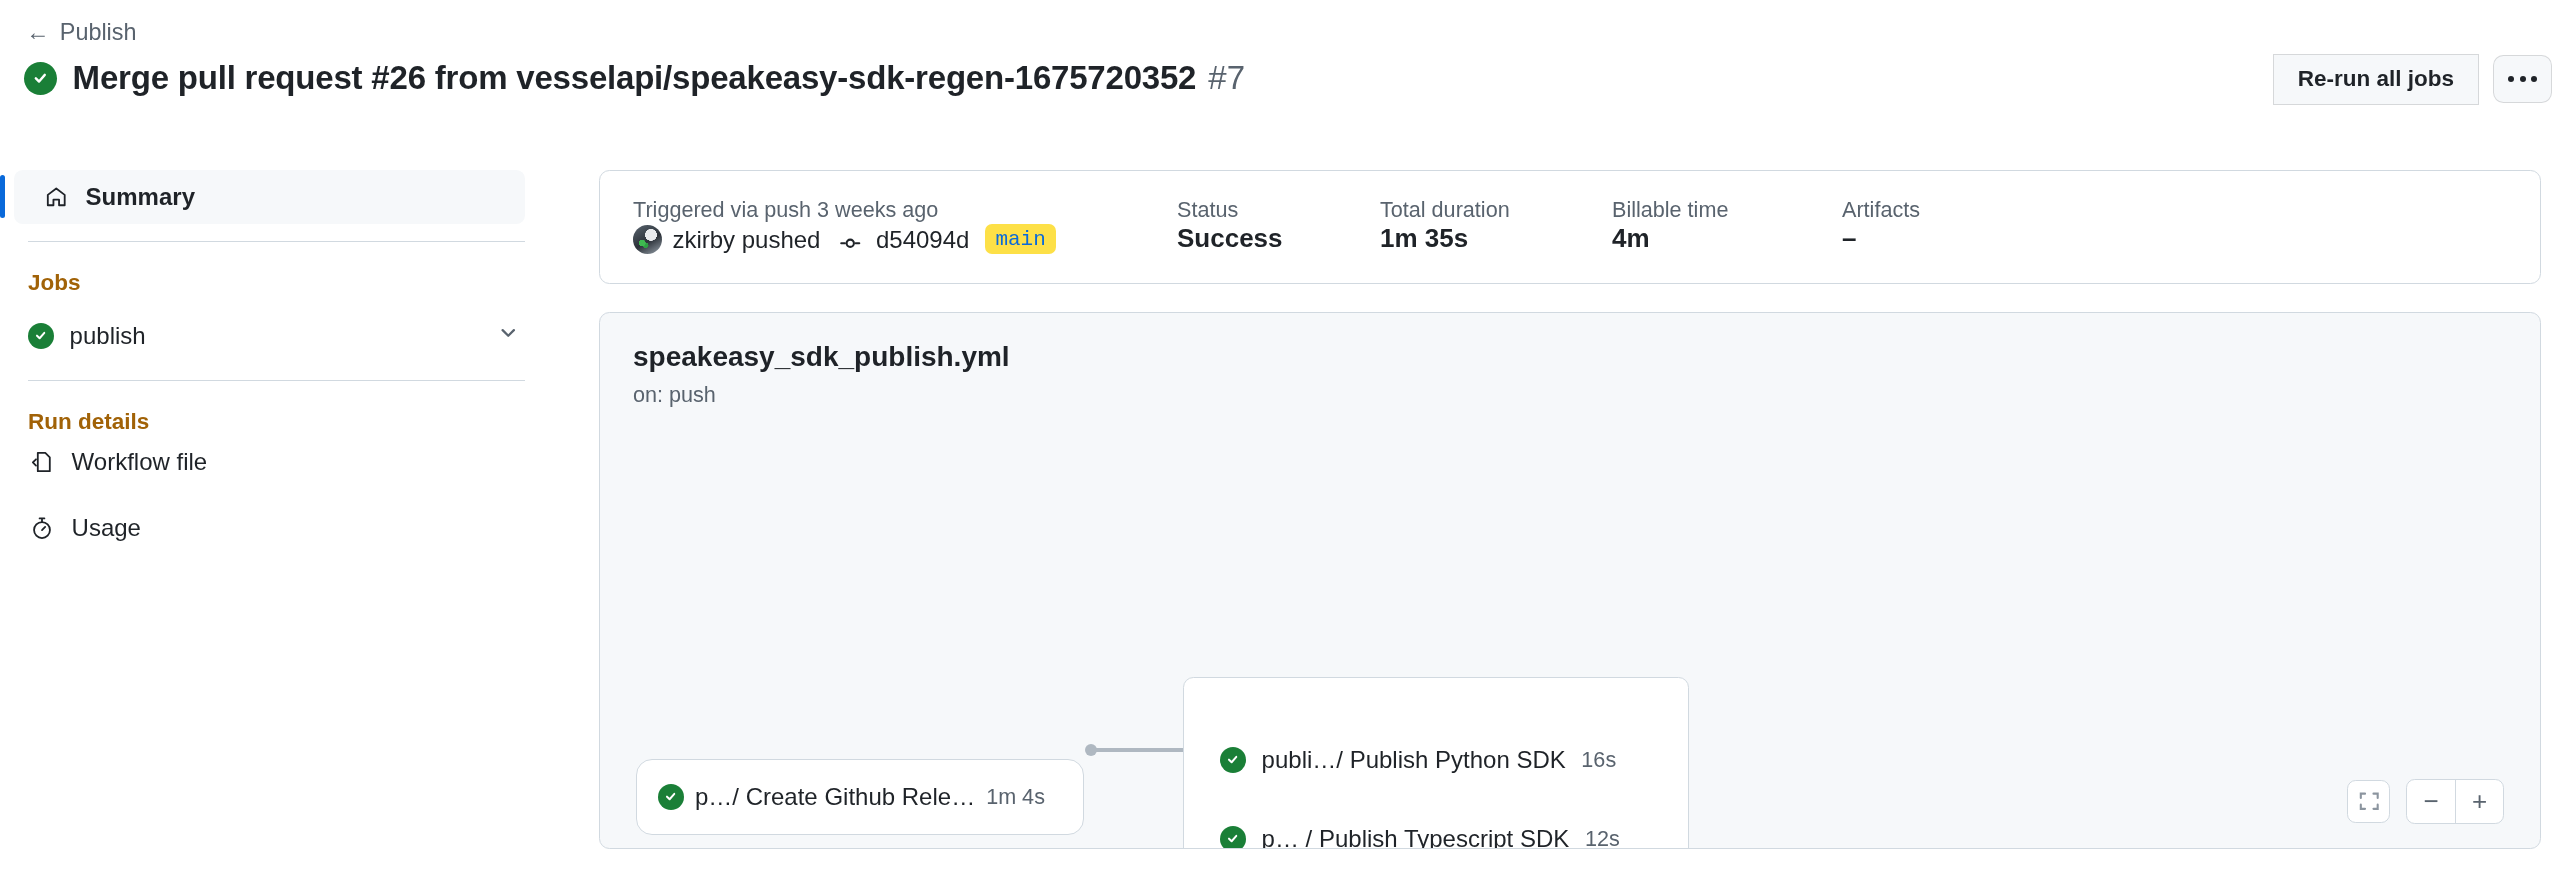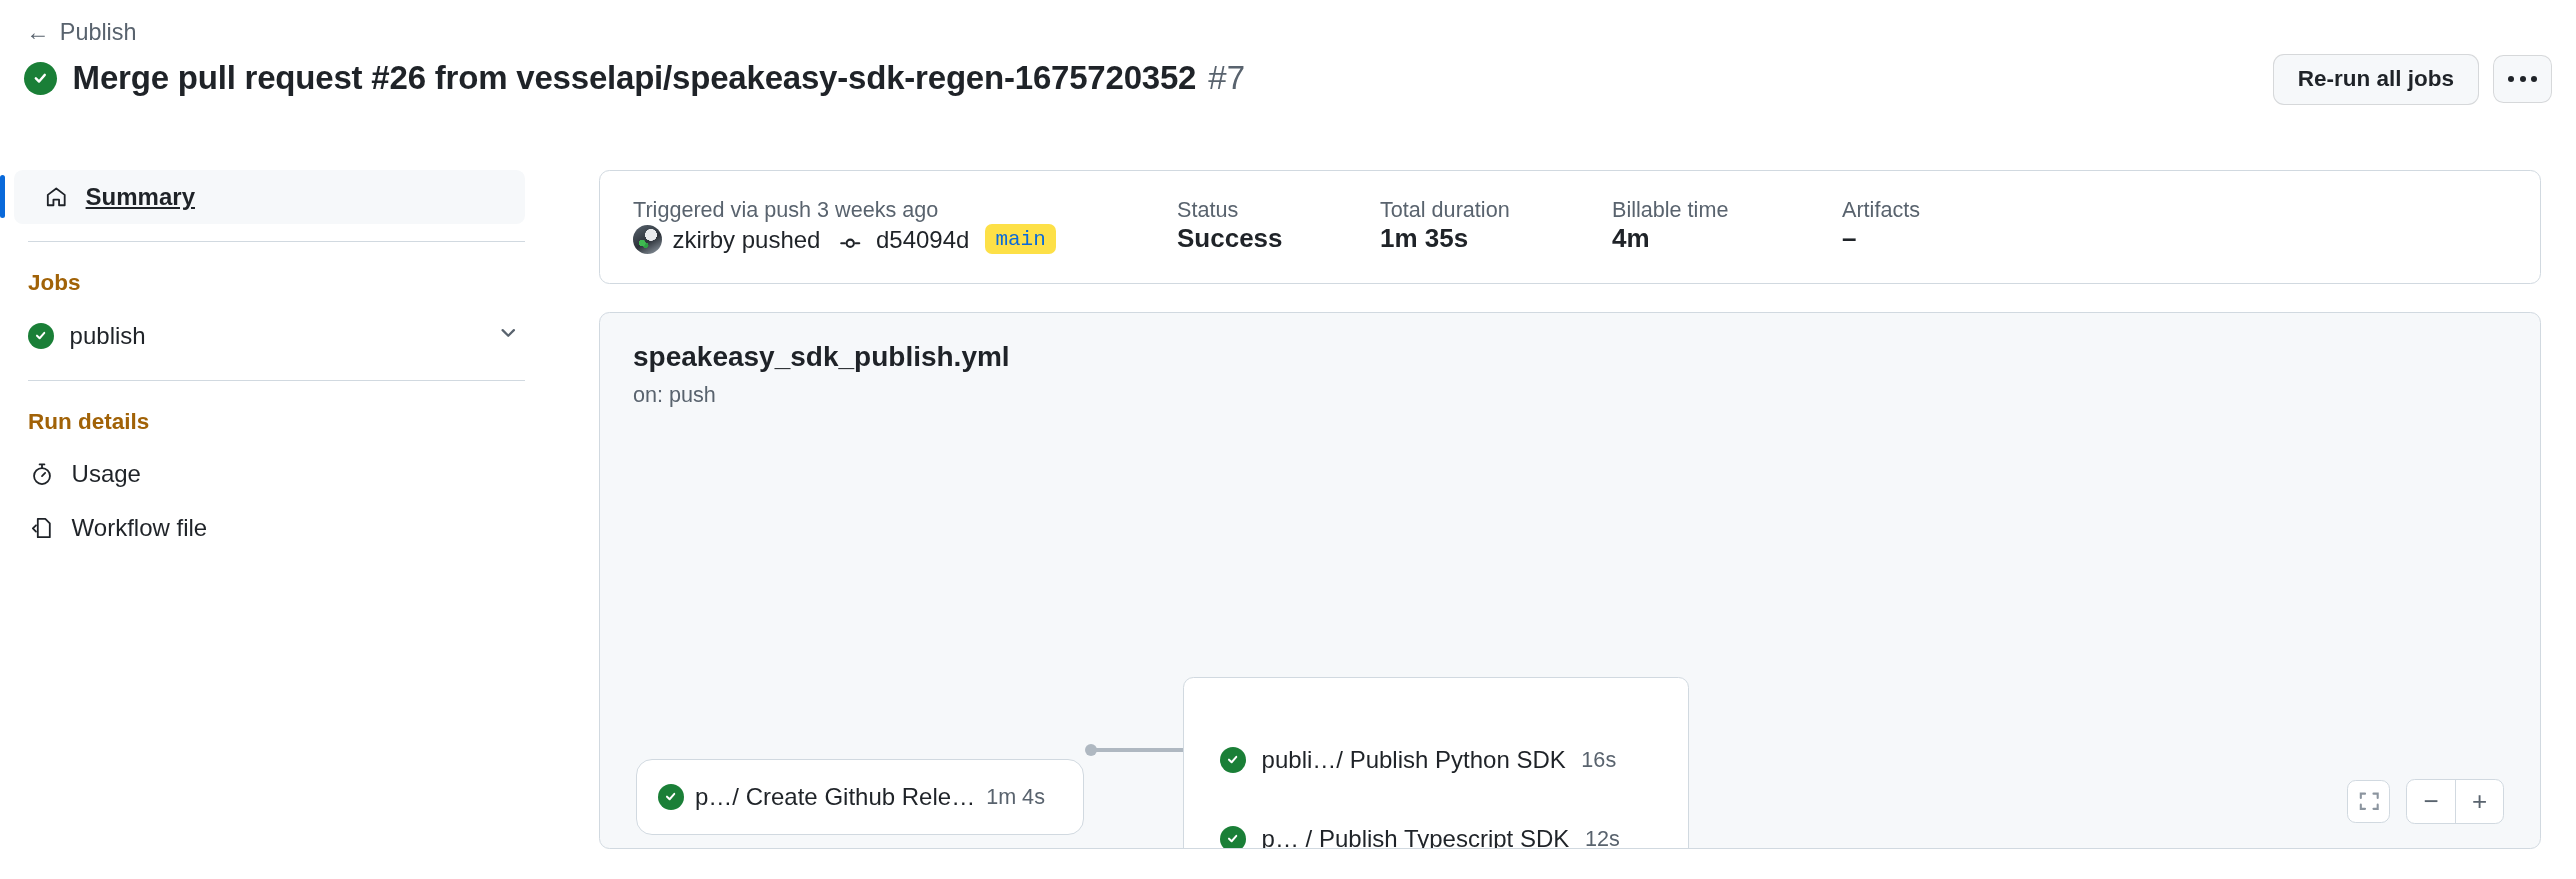--- a/index.html
+++ b/index.html
@@ -38,40 +38,40 @@
     white-space: nowrap; color: #1f2328;
   }
   .run-number { margin-left: 12px; font-size: 33px; font-weight: 400; color: #59636e; }
 
   .header-actions {
     position: absolute; right: 24px; top: 54px;
     display: flex; align-items: center; gap: 14px;
   }
   .btn {
     background: #f6f8fa; border: 0.9px solid rgba(31,35,40,0.15);
-    border-radius: 11px; font-size: 22.5px; color: #1f2328;
+    border-radius: 0; font-size: 22.5px; color: #1f2328;
     padding: 11.3px 24px; font-family: "Liberation Sans", sans-serif;
     font-weight: 600; cursor: pointer; white-space: nowrap;
   }
   .btn-icon {
     background: #f6f8fa; border: 0.9px solid rgba(31,35,40,0.15);
     border-radius: 10.4px; width: 59px; height: 48px;
     display: flex; align-items: center; justify-content: center;
     cursor: pointer;
   }
   .dots { display: flex; gap: 5.2px; }
   .dots i { width: 6px; height: 6px; border-radius: 50%; background: #1f2328; display:block; }
 
   
   .sidebar { position: absolute; left: 0; top: 170px; width: 554px; }
   .nav-item {
     display: flex; align-items: center; gap: 15.6px;
     height: 54px; padding: 0 21px 0 28px;
     font-size: 24px; color: #1f2328; cursor: pointer;
-    position: relative; border-radius: 8.7px; margin: 0 29px 0 14px; text-decoration: underline;
+    position: relative; border-radius: 8.7px; margin: 0 29px 0 14px;
   }
   .nav-item.selected { background: #f6f8fa; font-weight: 700; }
   .nav-item.selected::before {
     content: ""; position: absolute; left: -14px; top: 5.2px;
     width: 5.2px; height: 43px; border-radius: 5.2px; background: #0969da;
   }
   .nav-icon { width: 28px; height: 28px; display: flex; align-items: center; justify-content: center; flex: 0 0 auto; }
   .divider { height: 0.9px; background: #d1d9e0; margin: 17.3px 29px 0 28px; }
   .section-label {
     font-size: 22.5px; font-weight: 700; color: #a16207;
@@ -228,38 +228,38 @@
         <svg width="22.5" height="22.5" viewBox="0 0 16 16" aria-hidden="true">
           <path fill="none" stroke="#59636e" stroke-width="1.6" stroke-linecap="round" stroke-linejoin="round" d="M4 6.5 8 10.5 12 6.5"></path>
         </svg>
       </span>
     </div>
 
     <div class="divider"></div>
 
     <div class="section-label">Run details</div>
 
+    <div class="run-link">
+      <span class="nav-icon">
+        <svg width="24" height="24" viewBox="0 0 16 16" aria-hidden="true">
+          <path fill="none" stroke="#1f2328" stroke-width="1.2" stroke-linejoin="round" d="M5.2 1.9h5l3 3v9.2h-8z"></path>
+          <path fill="none" stroke="#1f2328" stroke-width="1.2" stroke-linecap="round" stroke-linejoin="round" d="M4 6.2 1.9 8.3 4 10.4"></path>
+        </svg>
+      </span>
+      <span>Workflow file</span>
+    </div>
+
     <div class="run-link" style="margin-top:12px">
       <span class="nav-icon">
         <svg width="24" height="24" viewBox="0 0 16 16" aria-hidden="true">
           <circle cx="8" cy="9.4" r="5.3" fill="none" stroke="#1f2328" stroke-width="1.2"></circle>
           <path fill="none" stroke="#1f2328" stroke-width="1.2" stroke-linecap="round" d="M8 9.4 10.1 7.3M6.4 1.6h3.2M8 1.6v2.5"></path>
         </svg>
       </span>
       <span>Usage</span>
-    </div>
-
-    <div class="run-link">
-      <span class="nav-icon">
-        <svg width="24" height="24" viewBox="0 0 16 16" aria-hidden="true">
-          <path fill="none" stroke="#1f2328" stroke-width="1.2" stroke-linejoin="round" d="M5.2 1.9h5l3 3v9.2h-8z"></path>
-          <path fill="none" stroke="#1f2328" stroke-width="1.2" stroke-linecap="round" stroke-linejoin="round" d="M4 6.2 1.9 8.3 4 10.4"></path>
-        </svg>
-      </span>
-      <span>Workflow file</span>
     </div>
   </div>
 
   <div class="main">
 
     <div class="card summary-card">
       <div class="summary-grid">
         <div class="sum-head">Triggered via push 3 weeks ago</div>
         <div class="sum-head">Status</div>
         <div class="sum-head">Total duration</div>

